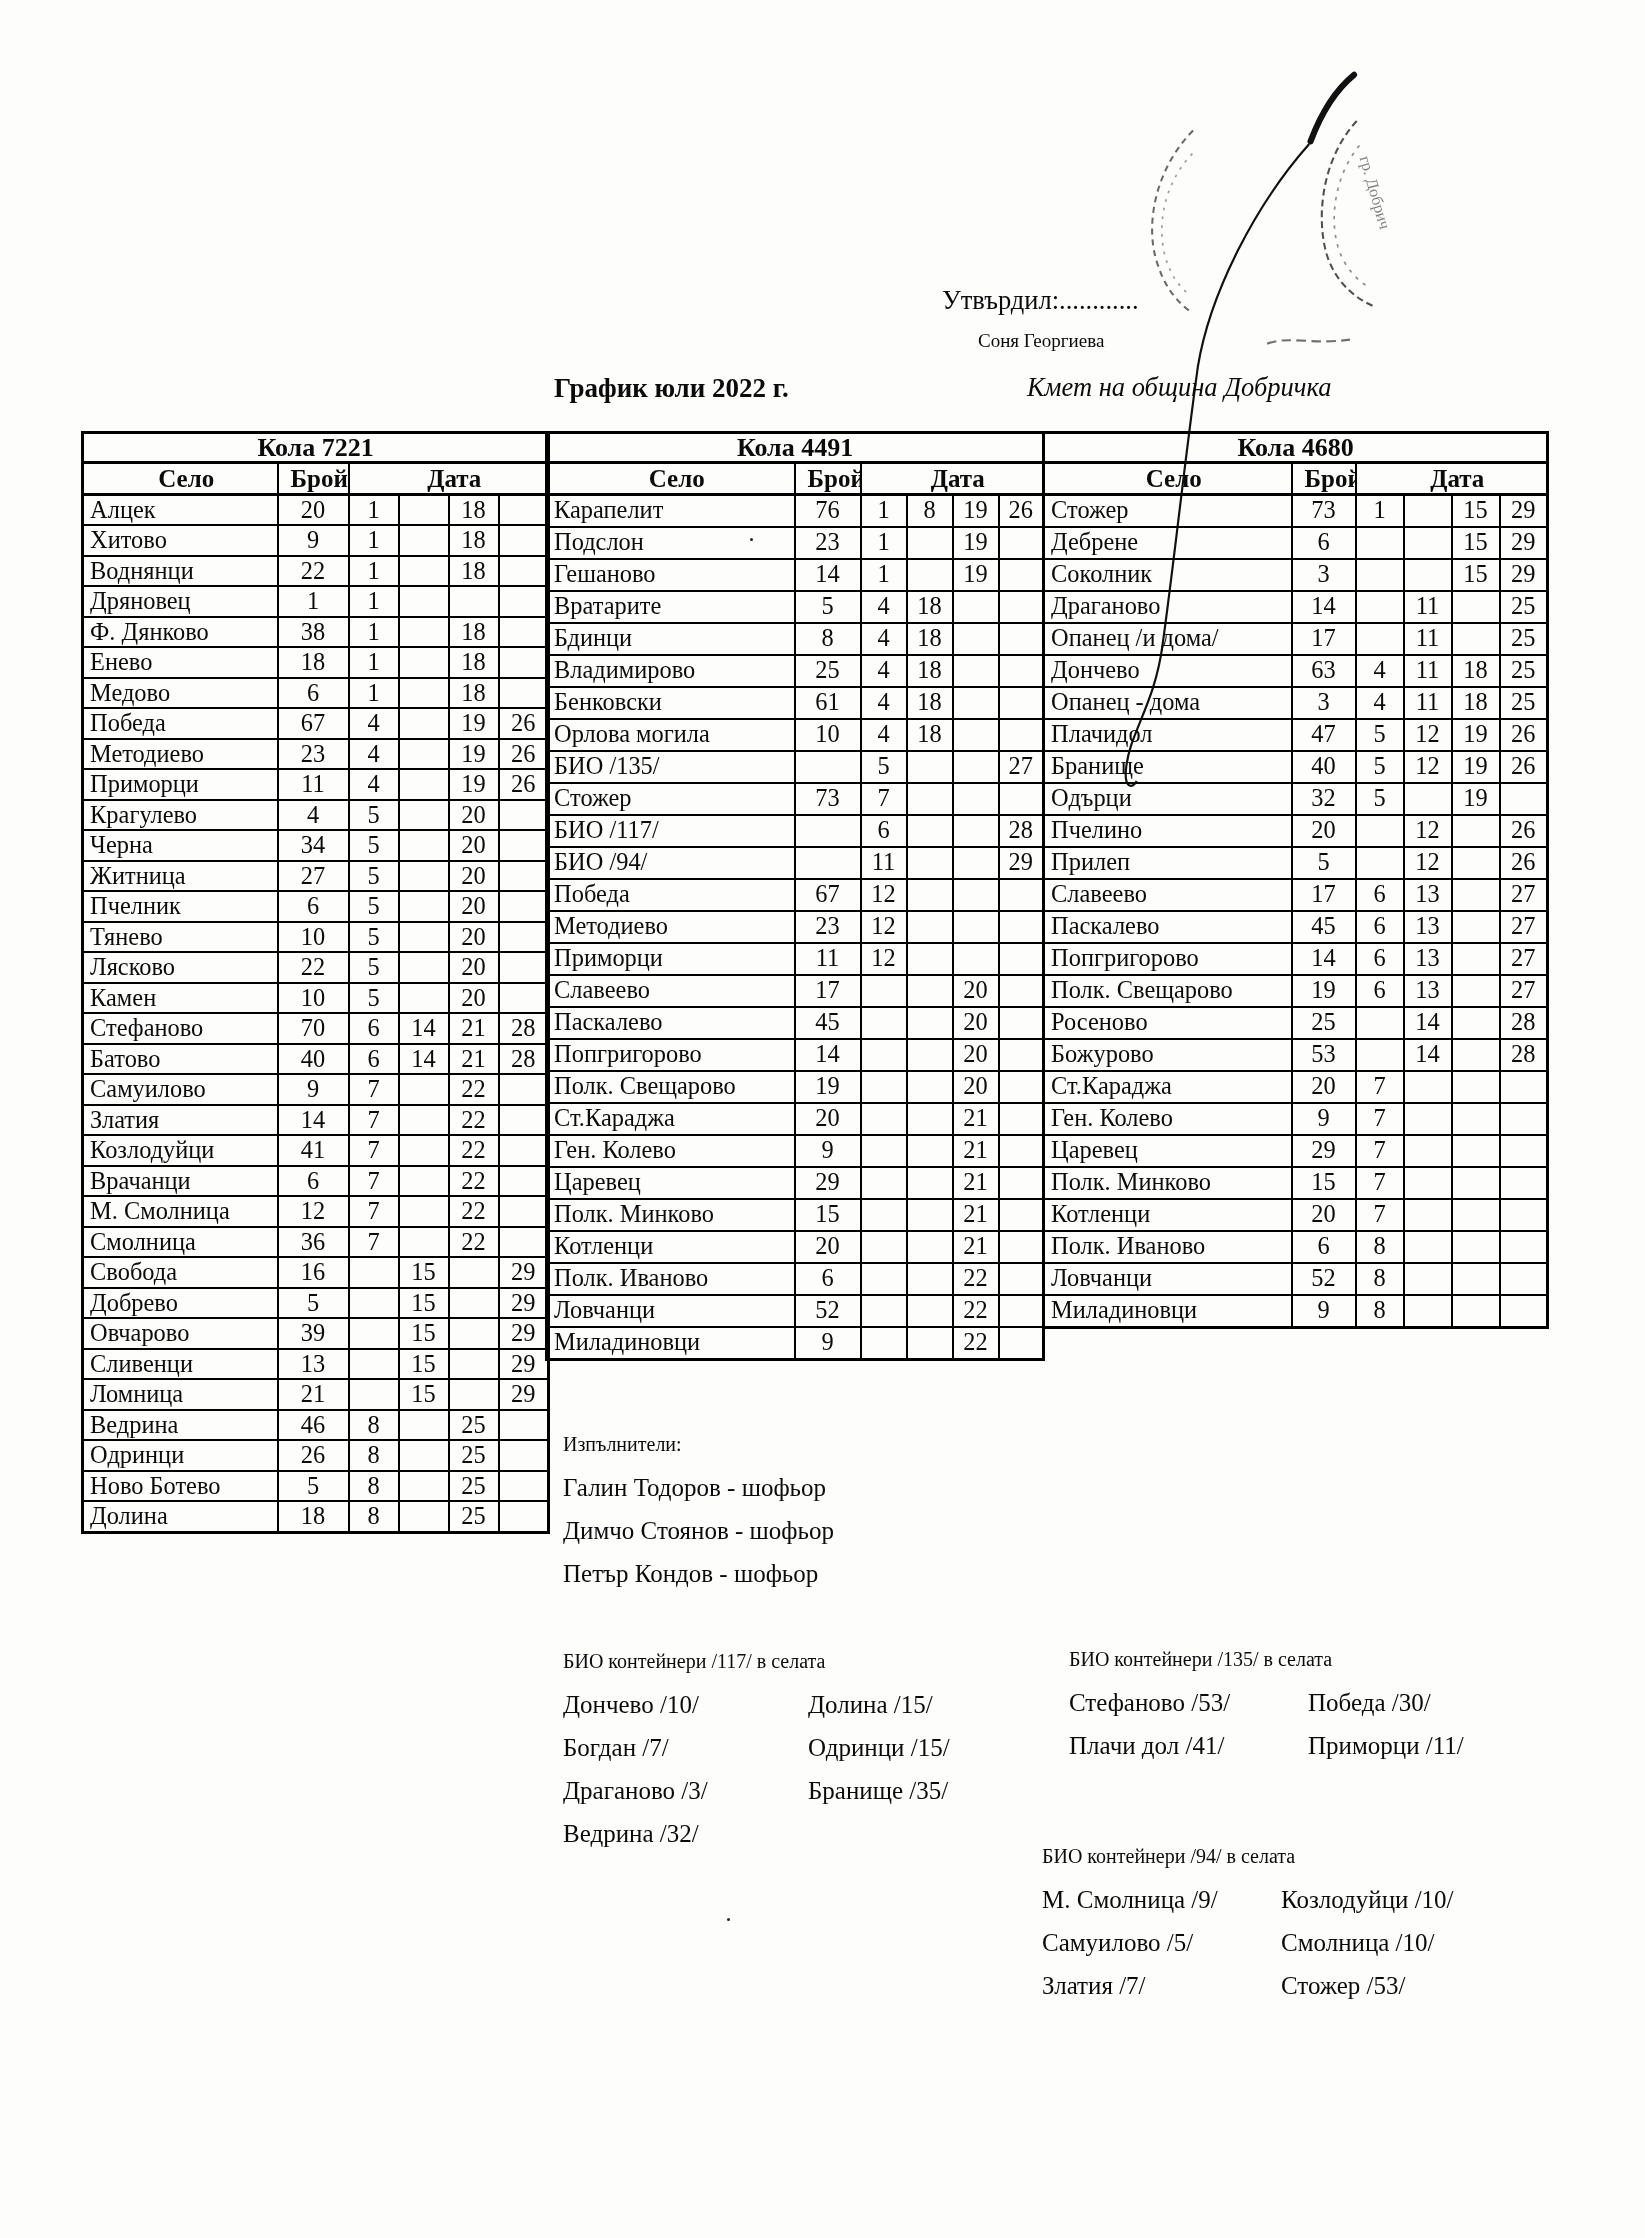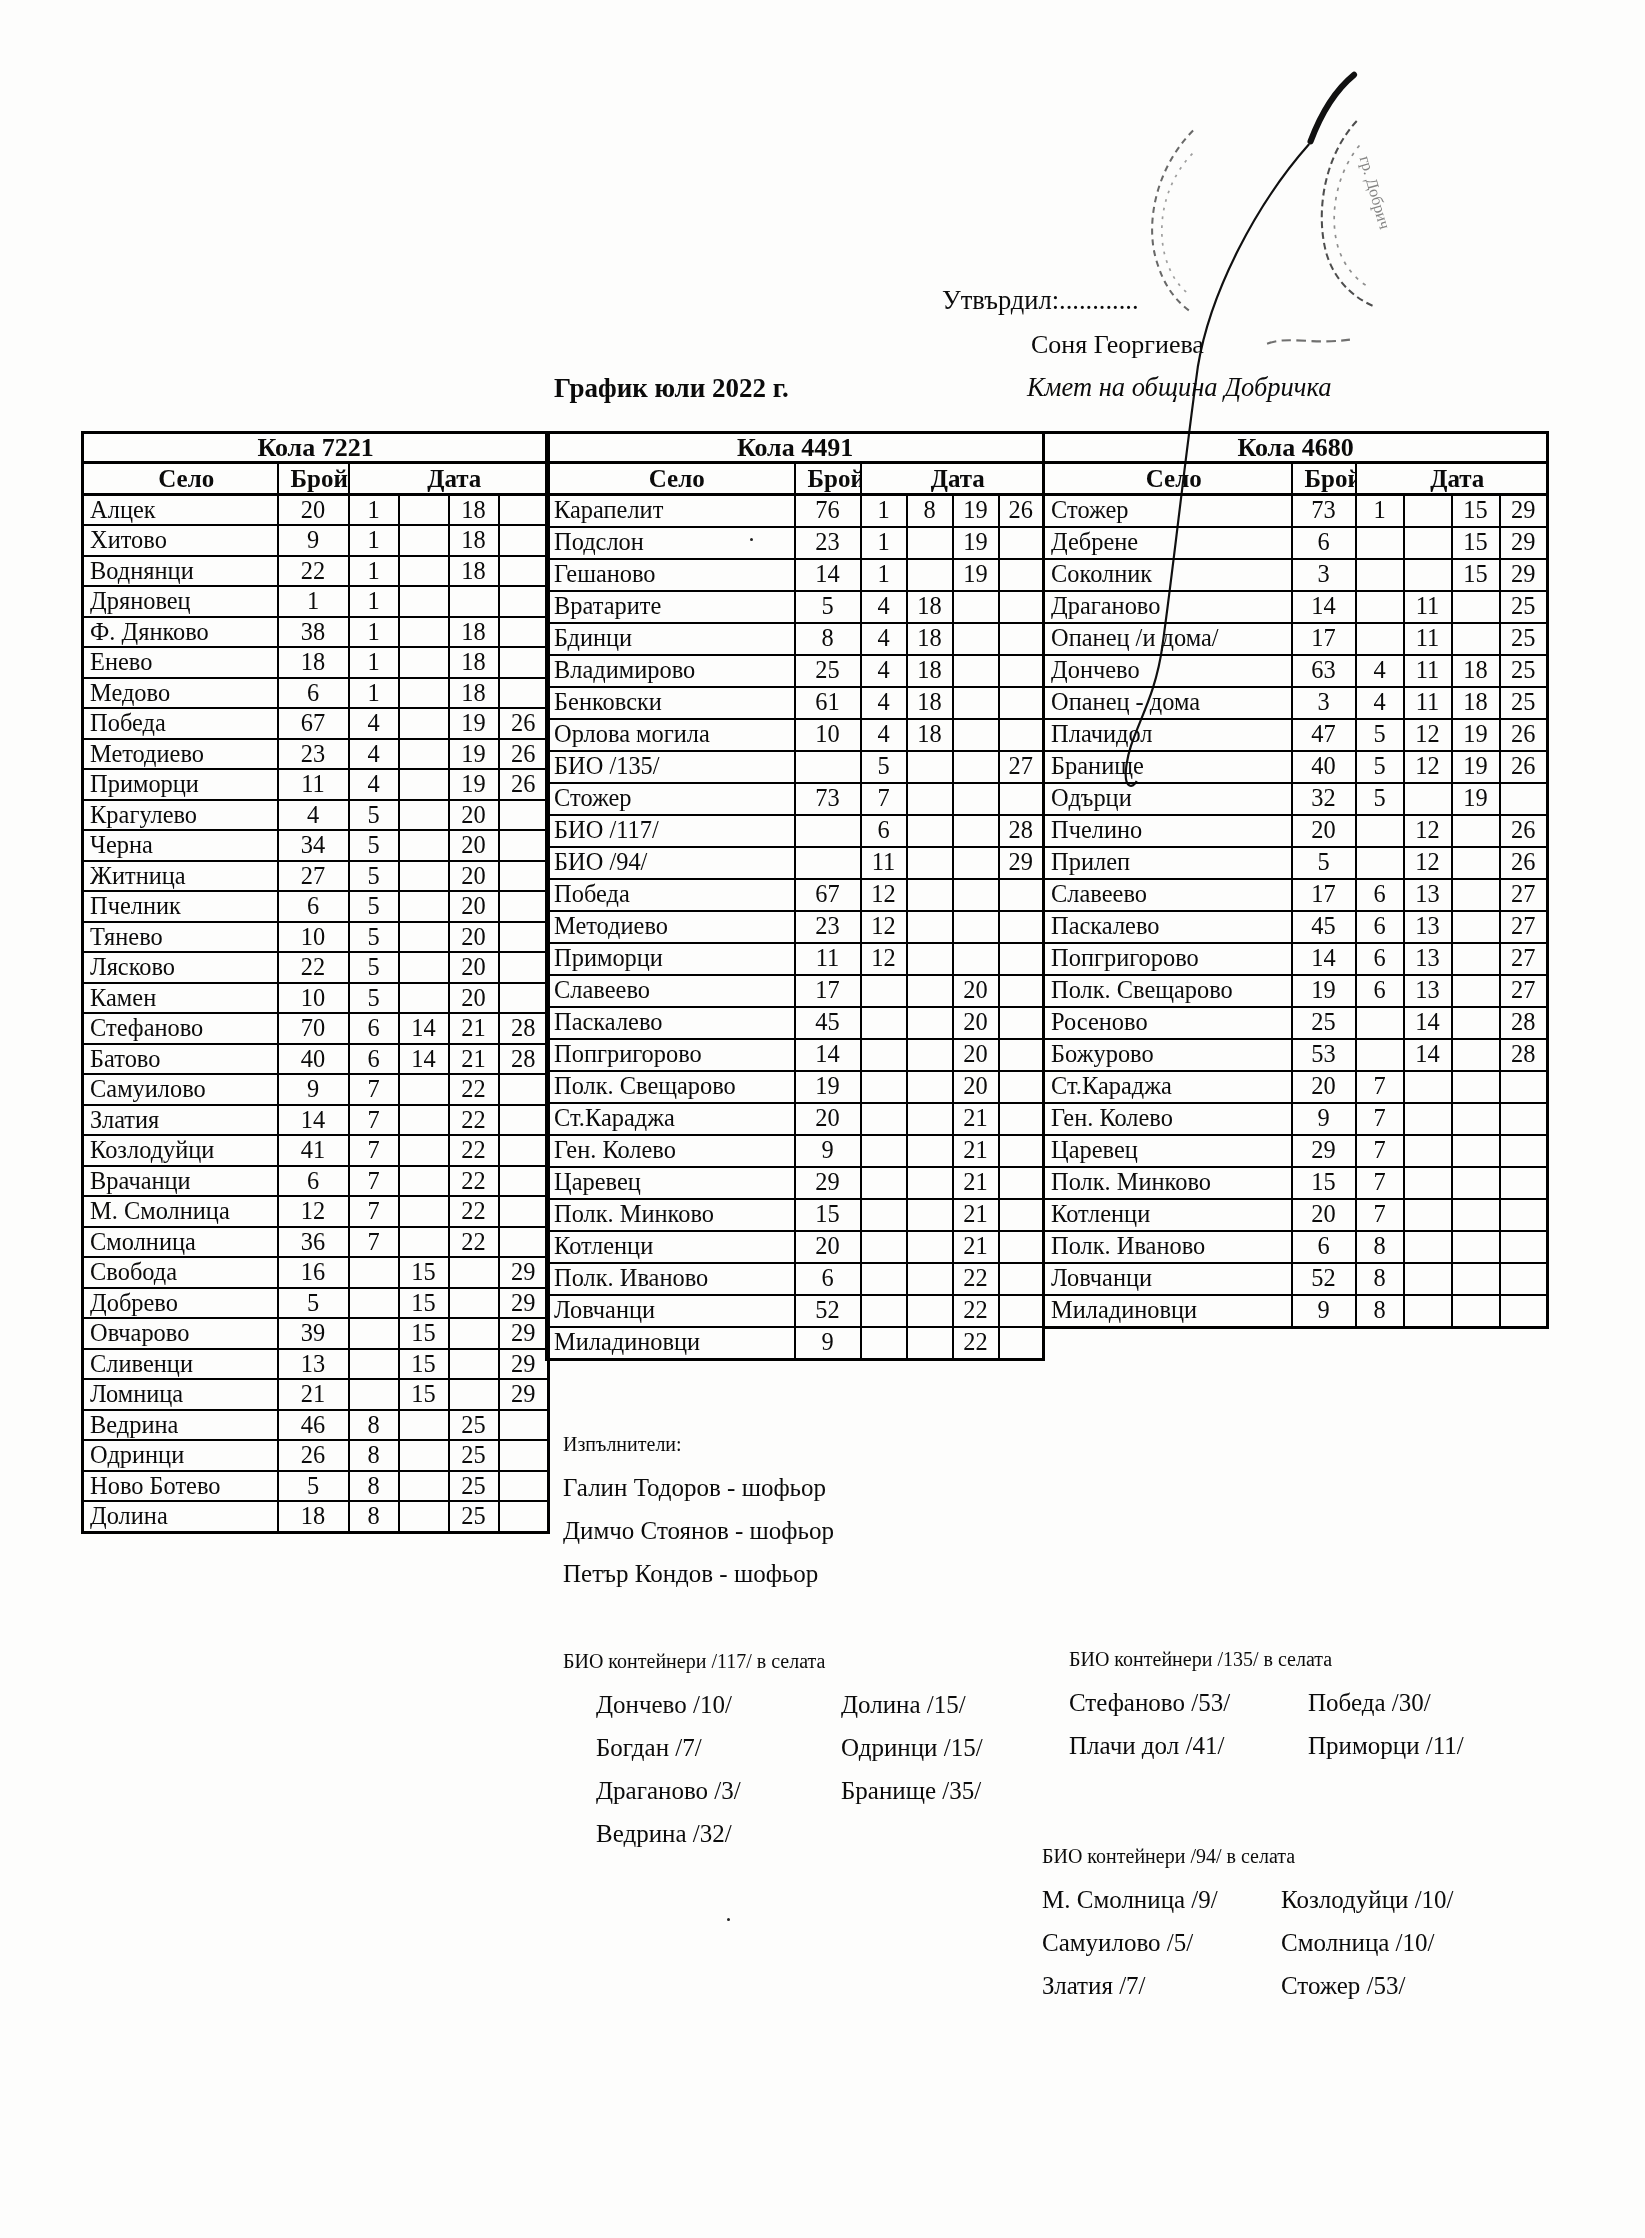--- a/index.html
+++ b/index.html
@@ -6,21 +6,21 @@
   .page{
     position:relative;
     width:1646px;height:2239px;
     background:#fdfdfc;
     font-family:"Liberation Serif","DejaVu Serif",serif;
     color:#0b0b0b;
     overflow:hidden;
   }
   .abs{position:absolute;white-space:nowrap;}
   .approval-label{left:942px;top:285px;font-size:26.5px;}
-  .approval-name{left:1031px;top:330px;font-size:26px;}
+  .approval-name{left:978px;top:330px;font-size:19px;}
   .approval-role{left:1027px;top:372px;font-size:26.5px;font-style:italic;}
   .doc-title{left:554px;top:373px;font-size:27px;font-weight:bold;}
 
   table.t{
     position:absolute;top:431px;
     border-collapse:collapse;table-layout:fixed;
     font-size:24px;line-height:1;
   }
   .t1{left:81px;width:464px;}
   .t2{left:545px;width:498px;}
@@ -35,21 +35,21 @@
   .t2 tbody td,.t3 tbody td{height:30px;}
   .t td.v{text-align:left;padding-left:6.1px;font-size:24.4px;}
   .t td.c,.t td.d{text-align:center;font-size:24.4px;}
 
   .txtblock{position:absolute;font-size:25px;line-height:43px;}
   .executors{left:563px;top:1423px;}
   .bio117{left:563px;top:1640px;}
   .bio135{left:1069px;top:1638px;}
   .bio94{left:1042px;top:1835px;}
   .bio-cols{display:flex;}
-  .bio117 .col-left{width:245px;margin-left:33px;}
+  .bio117 .col-left{width:245px;}
   .bio135 .col-left,.bio94 .col-left{width:239px;}
   .heading{font-size:20px;line-height:43px;}
 
   svg.ink{position:absolute;left:0;top:0;pointer-events:none;}
   .artifact-dot{position:absolute;background:#222;border-radius:50%;}
 </style>
 </head>
 <body>
 
 <div class="page">

